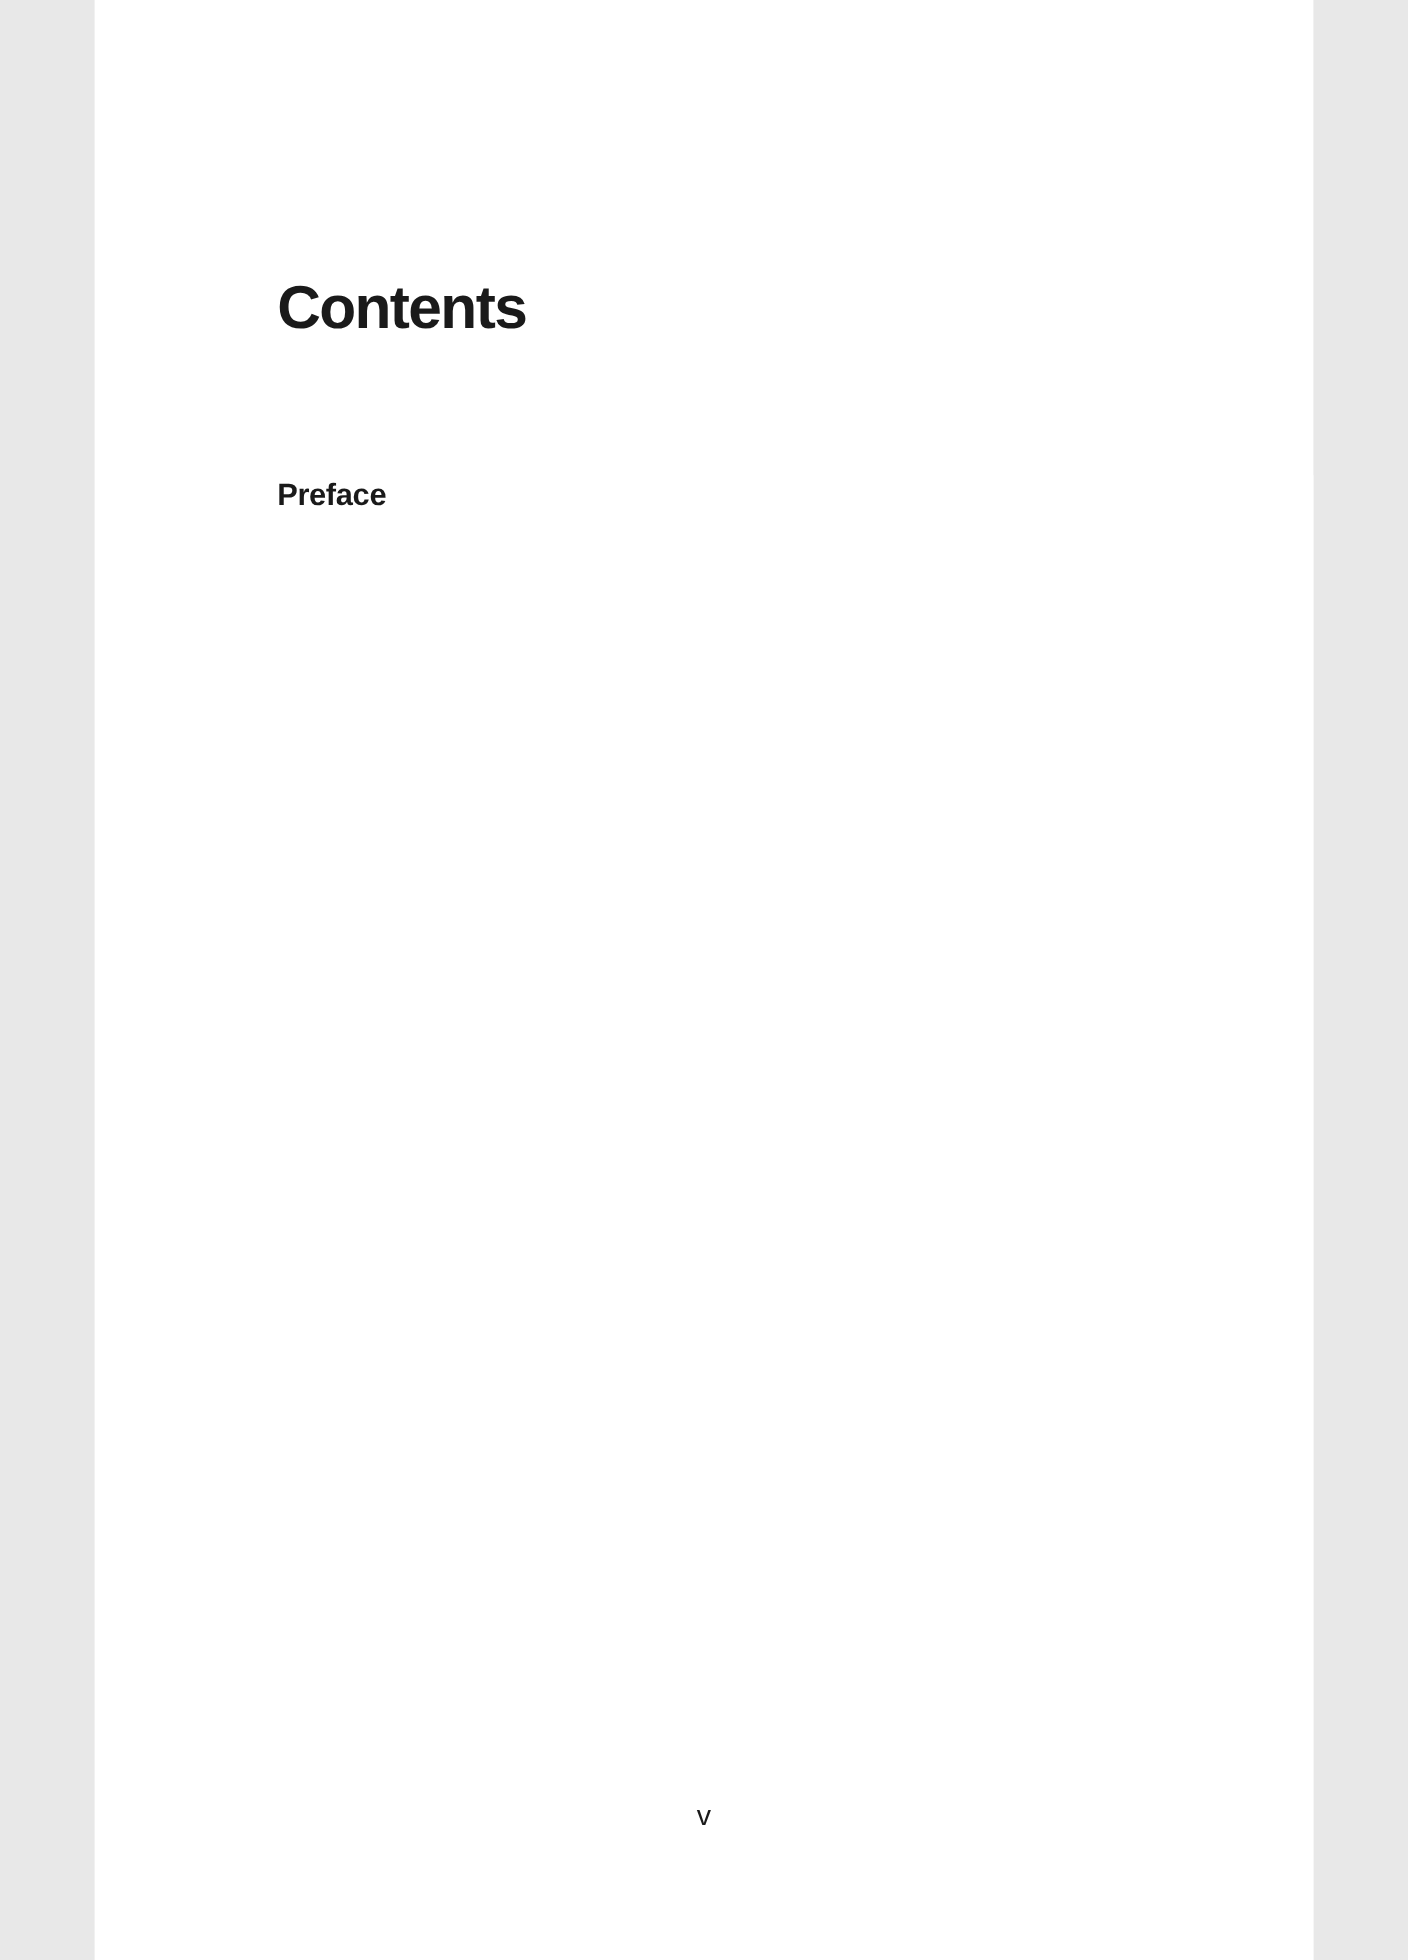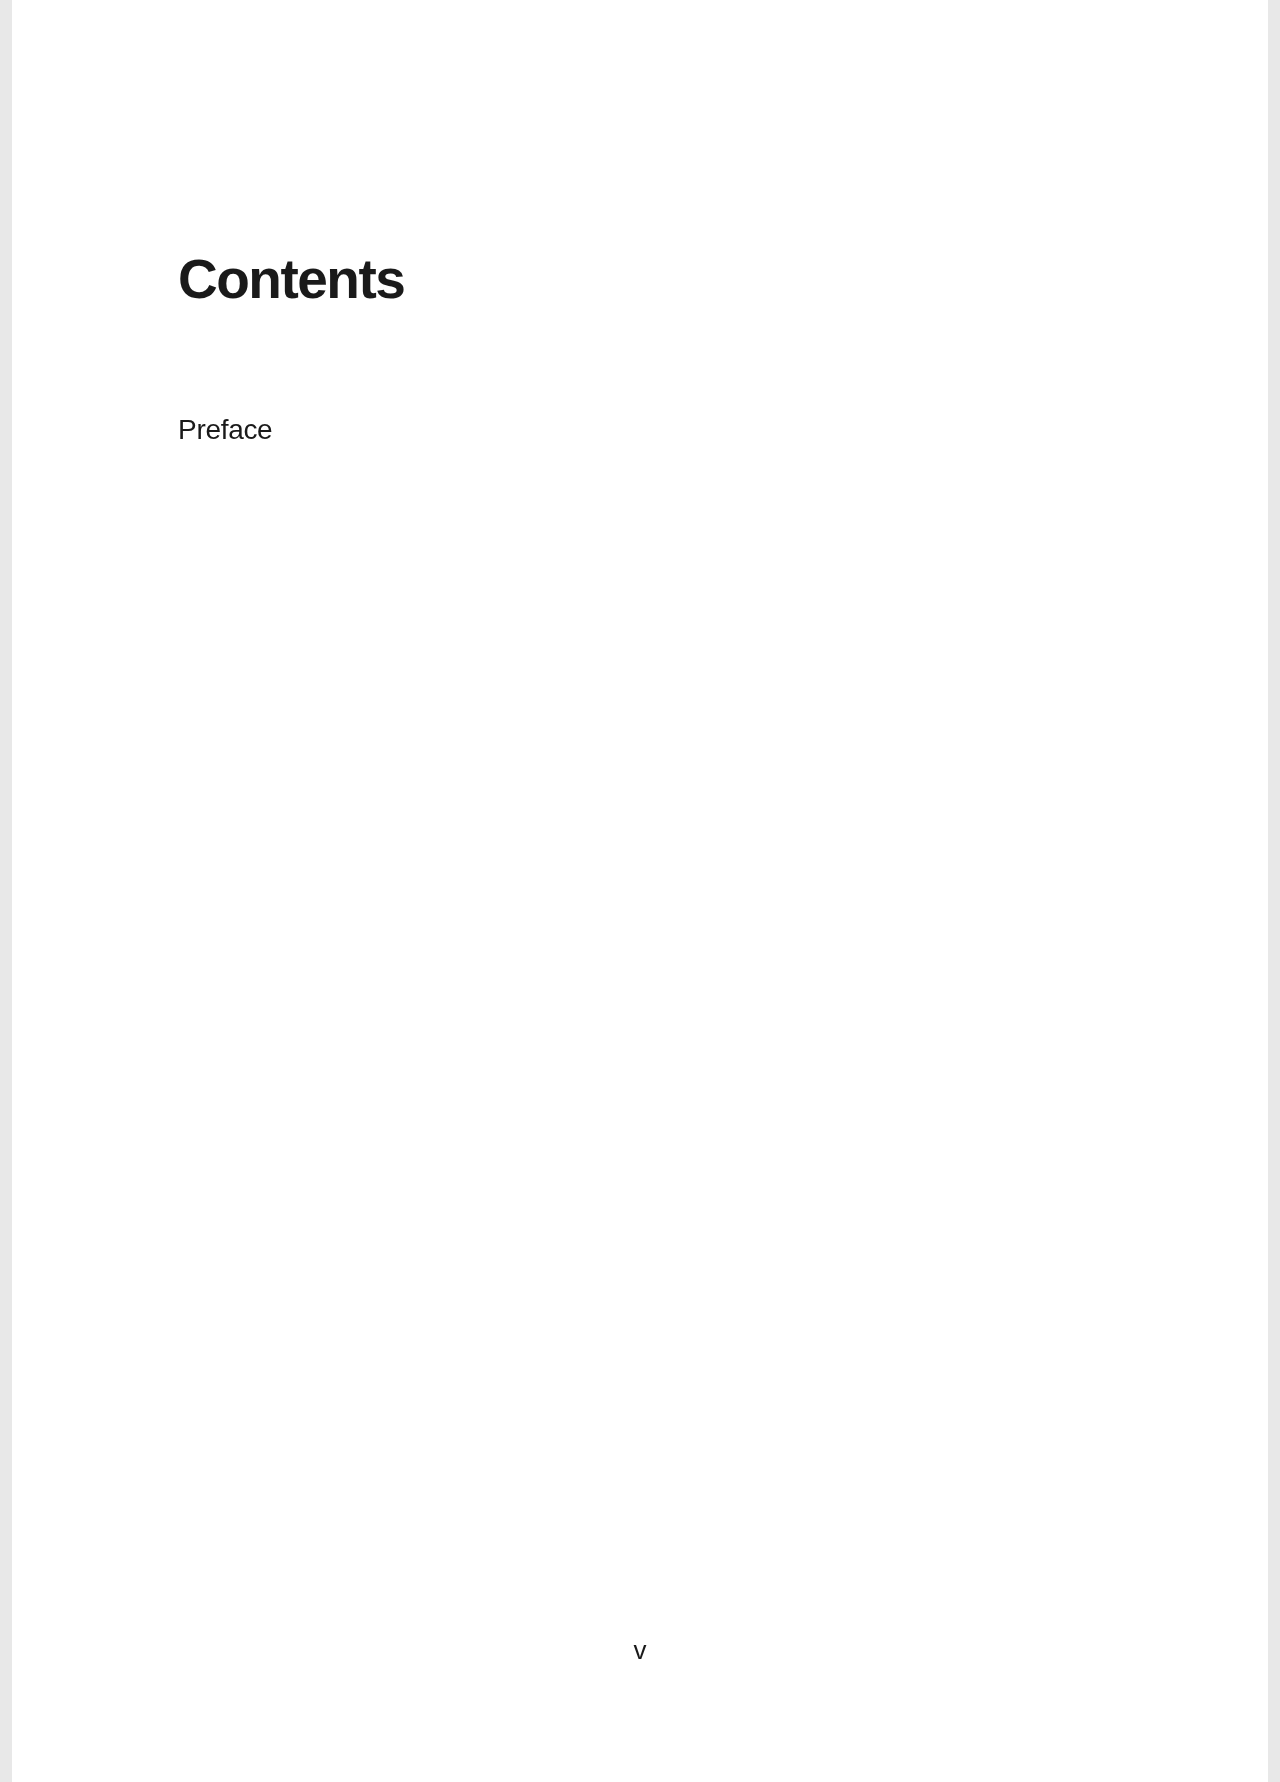--- a/index.html
+++ b/index.html
@@ -2,21 +2,21 @@
 <html><head>
 <meta charset="utf-8">
 <style>
   html, body {
     margin: 0;
     padding: 0;
     background: #e8e8e8;
   }
   .page {
     position: relative;
-    width: 1256px;
+    width: 1108px;
     height: 1782px;
     margin: 0 auto;
     background: #ffffff;
     color: #1a1a1a;
     font-family: "Liberation Sans", sans-serif;
     overflow: hidden;
   }
   .content {
     position: absolute;
     left: 166px;
@@ -34,21 +34,21 @@
     margin-top: 105px;
   }
   .toc-row {
     display: flex;
     justify-content: space-between;
     align-items: baseline;
     font-size: 28px;
     line-height: 36px;
     letter-spacing: -0.3px;
   }
-  .toc-row.bold .label { font-weight: 400; }
+  .toc-row.bold .label { font-weight: 700; margin-top: 20px; }
   .toc-row .label {
     flex: 1 1 auto;
     white-space: nowrap;
     overflow: visible;
   }
   .toc-row .page {
     flex: 0 0 auto;
     text-align: right;
     padding-left: 20px;
     font-weight: 400;

